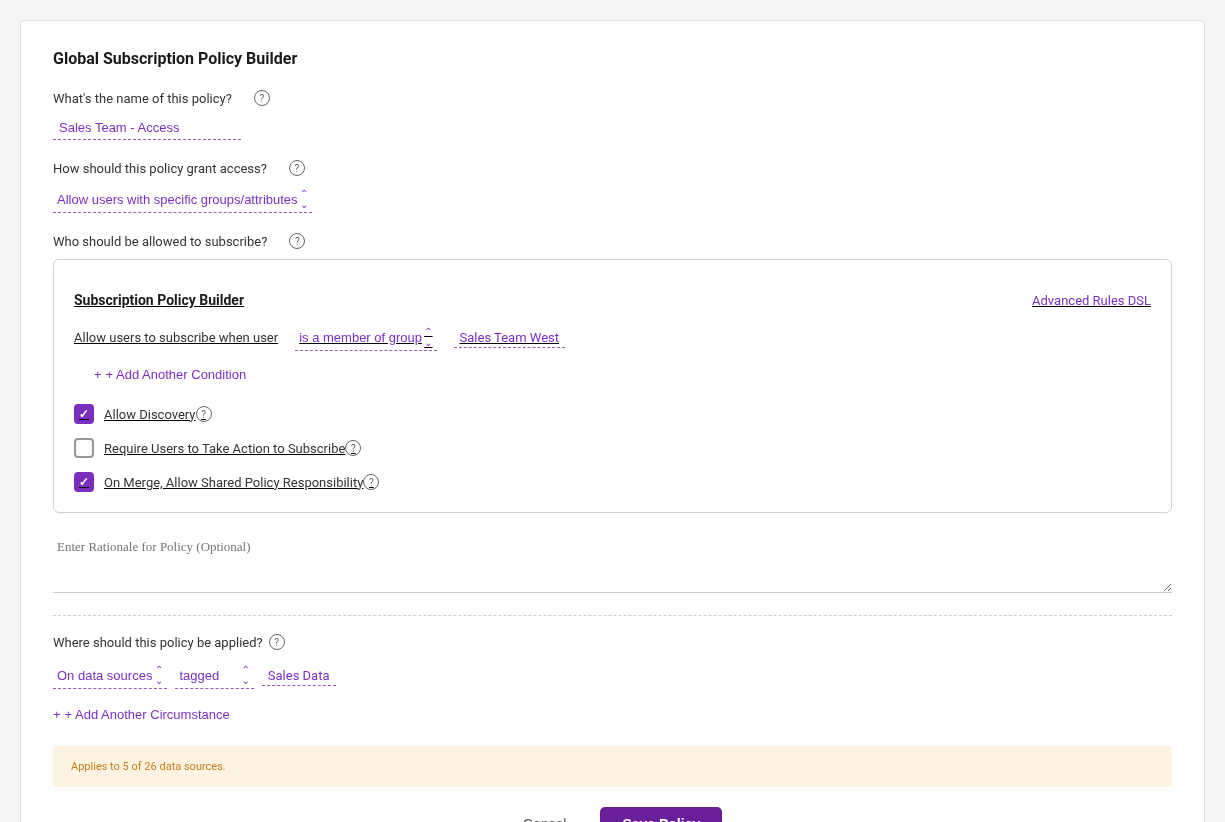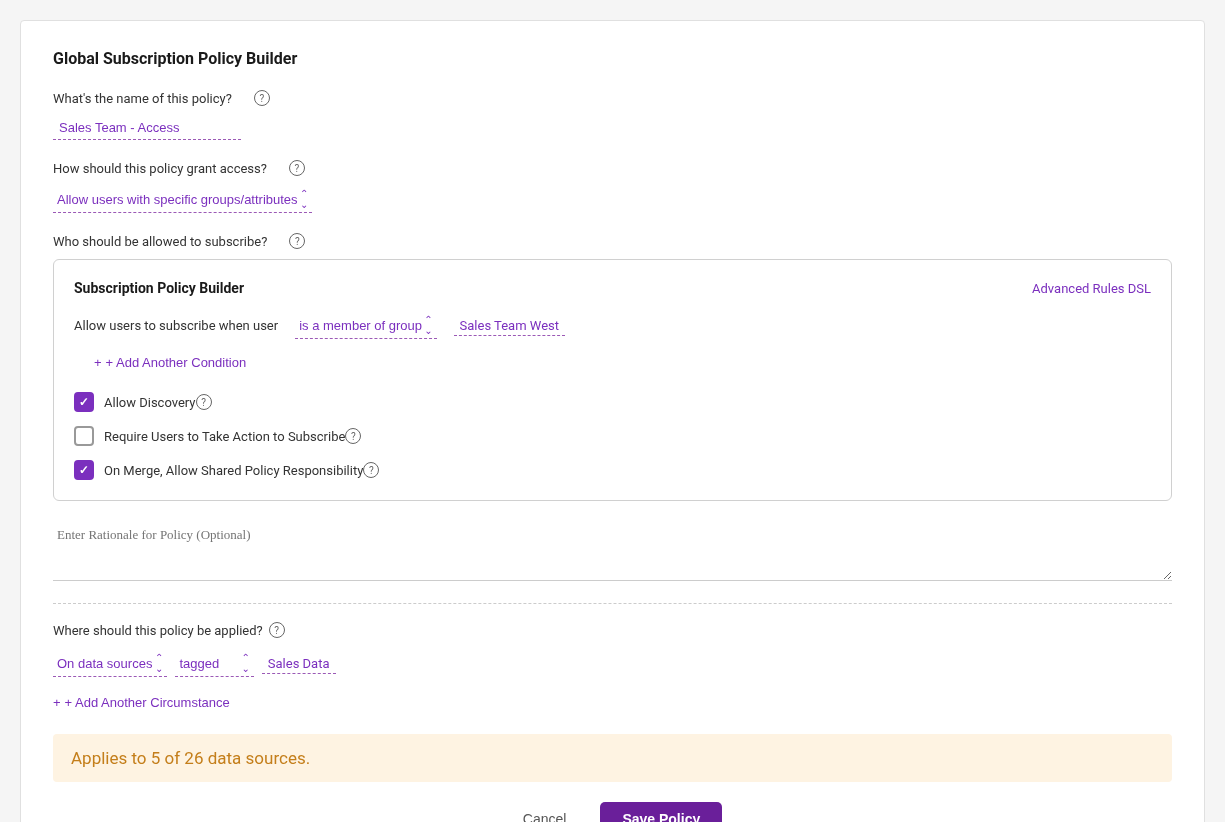--- a/index.html
+++ b/index.html
@@ -85,22 +85,23 @@
       color: #7b2fbe;
       pointer-events: none;
       margin-left: -12px;
     }
     .section-gap {
       margin-bottom: 20px;
     }
     .policy-builder-box {
       border: 1px solid #d0d0d0;
       border-radius: 6px;
-      padding: 20px 20px 20px;
+      padding: 32px 20px 20px;
       margin-bottom: 20px;
+      text-decoration: underline;
     }
     .policy-builder-header {
       display: flex;
       justify-content: space-between;
       align-items: center;
       margin-bottom: 16px;
     }
     .policy-builder-title {
       font-size: 14px;
       font-weight: 700;
@@ -216,21 +217,21 @@
       font-size: 13px;
       cursor: pointer;
       background: none;
       border: none;
       padding: 4px 0;
     }
     .info-banner {
       background: #fef3e2;
       border-radius: 4px;
       padding: 14px 18px;
-      font-size: 17px;
+      font-size: 11px;
       color: #c47e1a;
       margin-top: 20px;
       margin-bottom: 20px;
     }
     .footer-actions {
       display: flex;
       justify-content: center;
       gap: 14px;
       margin-top: 14px;
     }

